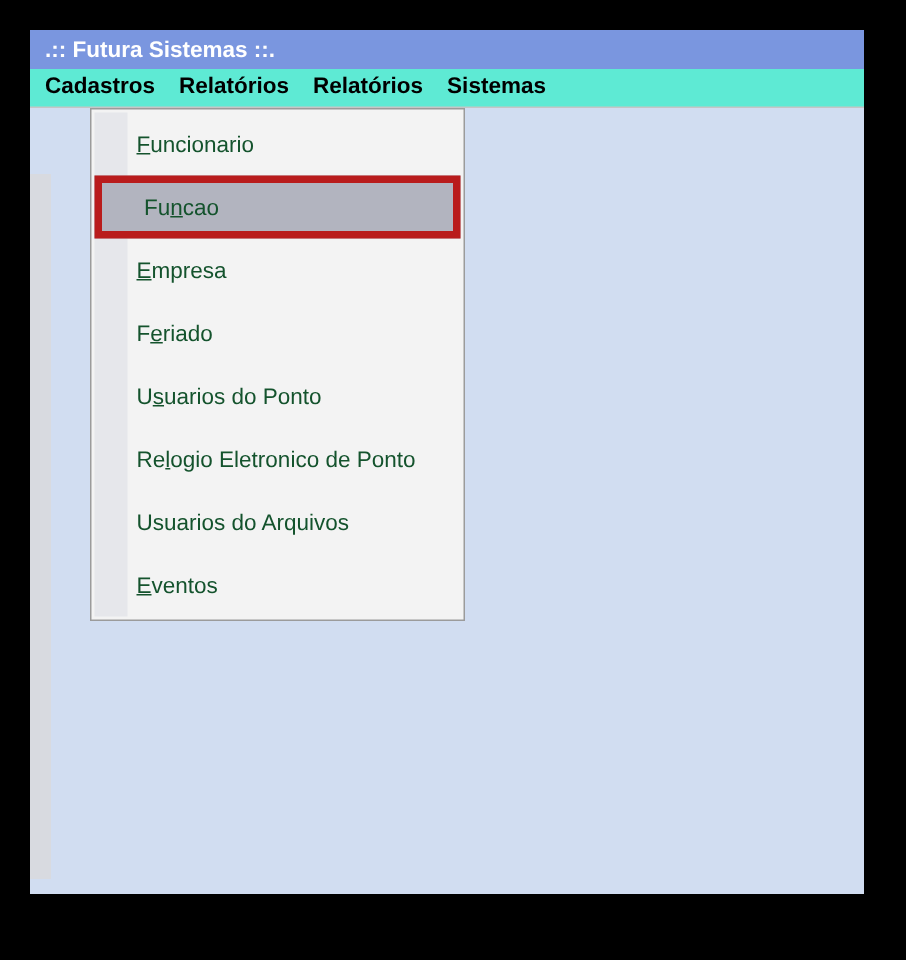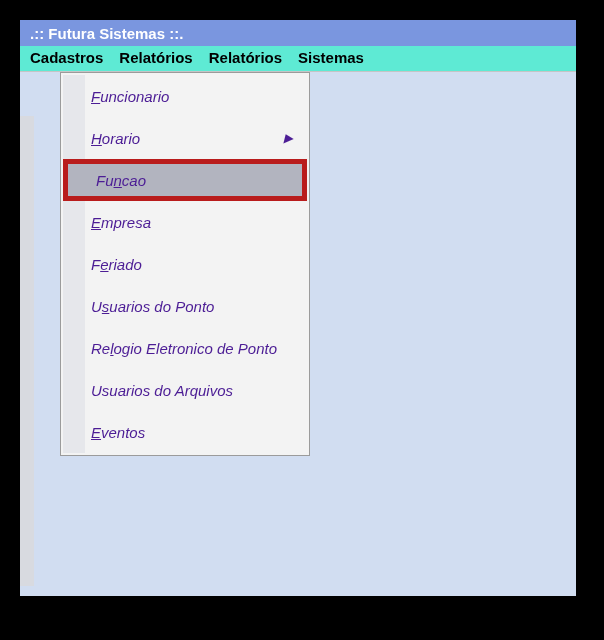--- a/index.html
+++ b/index.html
@@ -13,21 +13,21 @@
     .toolbar { height: 44px; background: #eceef3; border-bottom: 1px solid #c5c5c5; display: flex; align-items: center; justify-content: flex-end; padding: 0 8px; gap: 8px; position: relative; }
     .toolbar-text { font-size: 26px; color: #000; font-family: "Microsoft YaHei", "SimSun", sans-serif; margin-right: 8px; }
     .tool-icon { display: inline-flex; align-items: center; gap: 2px; }
     .dropdown-arrow { font-size: 10px; color: #000; }
     .globe { width: 18px; height: 18px; }
     .floppy { width: 18px; height: 18px; }
     .content { position: absolute; top: 52px; bottom: 0; left: 0; right: 0; background: #d1ddf1; }
     .sidebar-stub { position: absolute; left: 0; top: 44px; width: 14px; height: 470px; background: #d8dae0; }
     .dropdown { position: absolute; left: 40px; top: 0; width: 250px; background: #f3f3f3; border: 1px solid #9b9b9b; z-index: 10; padding: 2px; }
     .menu-list { display: flex; flex-direction: column; }
-    .menu-item { display: flex; align-items: center; height: 42px; padding: 0 14px 0 28px; font-size: 15px; color: #4c1d95; cursor: pointer; position: relative; font-style: italic; }
+    .menu-item { display: flex; align-items: center; height: 42px; padding: 0 14px 0 28px; font-size: 15px; color: #14532d; cursor: pointer; position: relative; }
     .menu-item.highlight { background: #b2b4bf; border: 5px solid #b91c1c; }
     .menu-item .underline-letter { text-decoration: underline; }
     .submenu-arrow { margin-left: auto; font-size: 12px; }
     .menu-gutter { position: absolute; left: 2px; top: 2px; bottom: 2px; width: 22px; background: #e6e7eb; }
   </style>
 </head>
 <body>
 
 <div class="window-wrapper">
   <div class="shadow-box">
@@ -66,24 +66,20 @@
         </span>
       </div>
       <div class="content">
         <div class="sidebar-stub"></div>
         <div class="dropdown">
           <div class="menu-gutter"></div>
           <div class="menu-list" id="menu-list">
               <div class="menu-item">
                 <span><span class="underline-letter">F</span>uncionario</span>
               </div>
-              <div class="menu-item">
-                <span><span class="underline-letter">H</span>orario</span>
-                <span class="submenu-arrow">▶</span>
-              </div>
               <div class="menu-item highlight">
                 <span>Fu<span class="underline-letter">n</span>cao</span>
               </div>
               <div class="menu-item">
                 <span><span class="underline-letter">E</span>mpresa</span>
               </div>
               <div class="menu-item">
                 <span>F<span class="underline-letter">e</span>riado</span>
               </div>
               <div class="menu-item">

